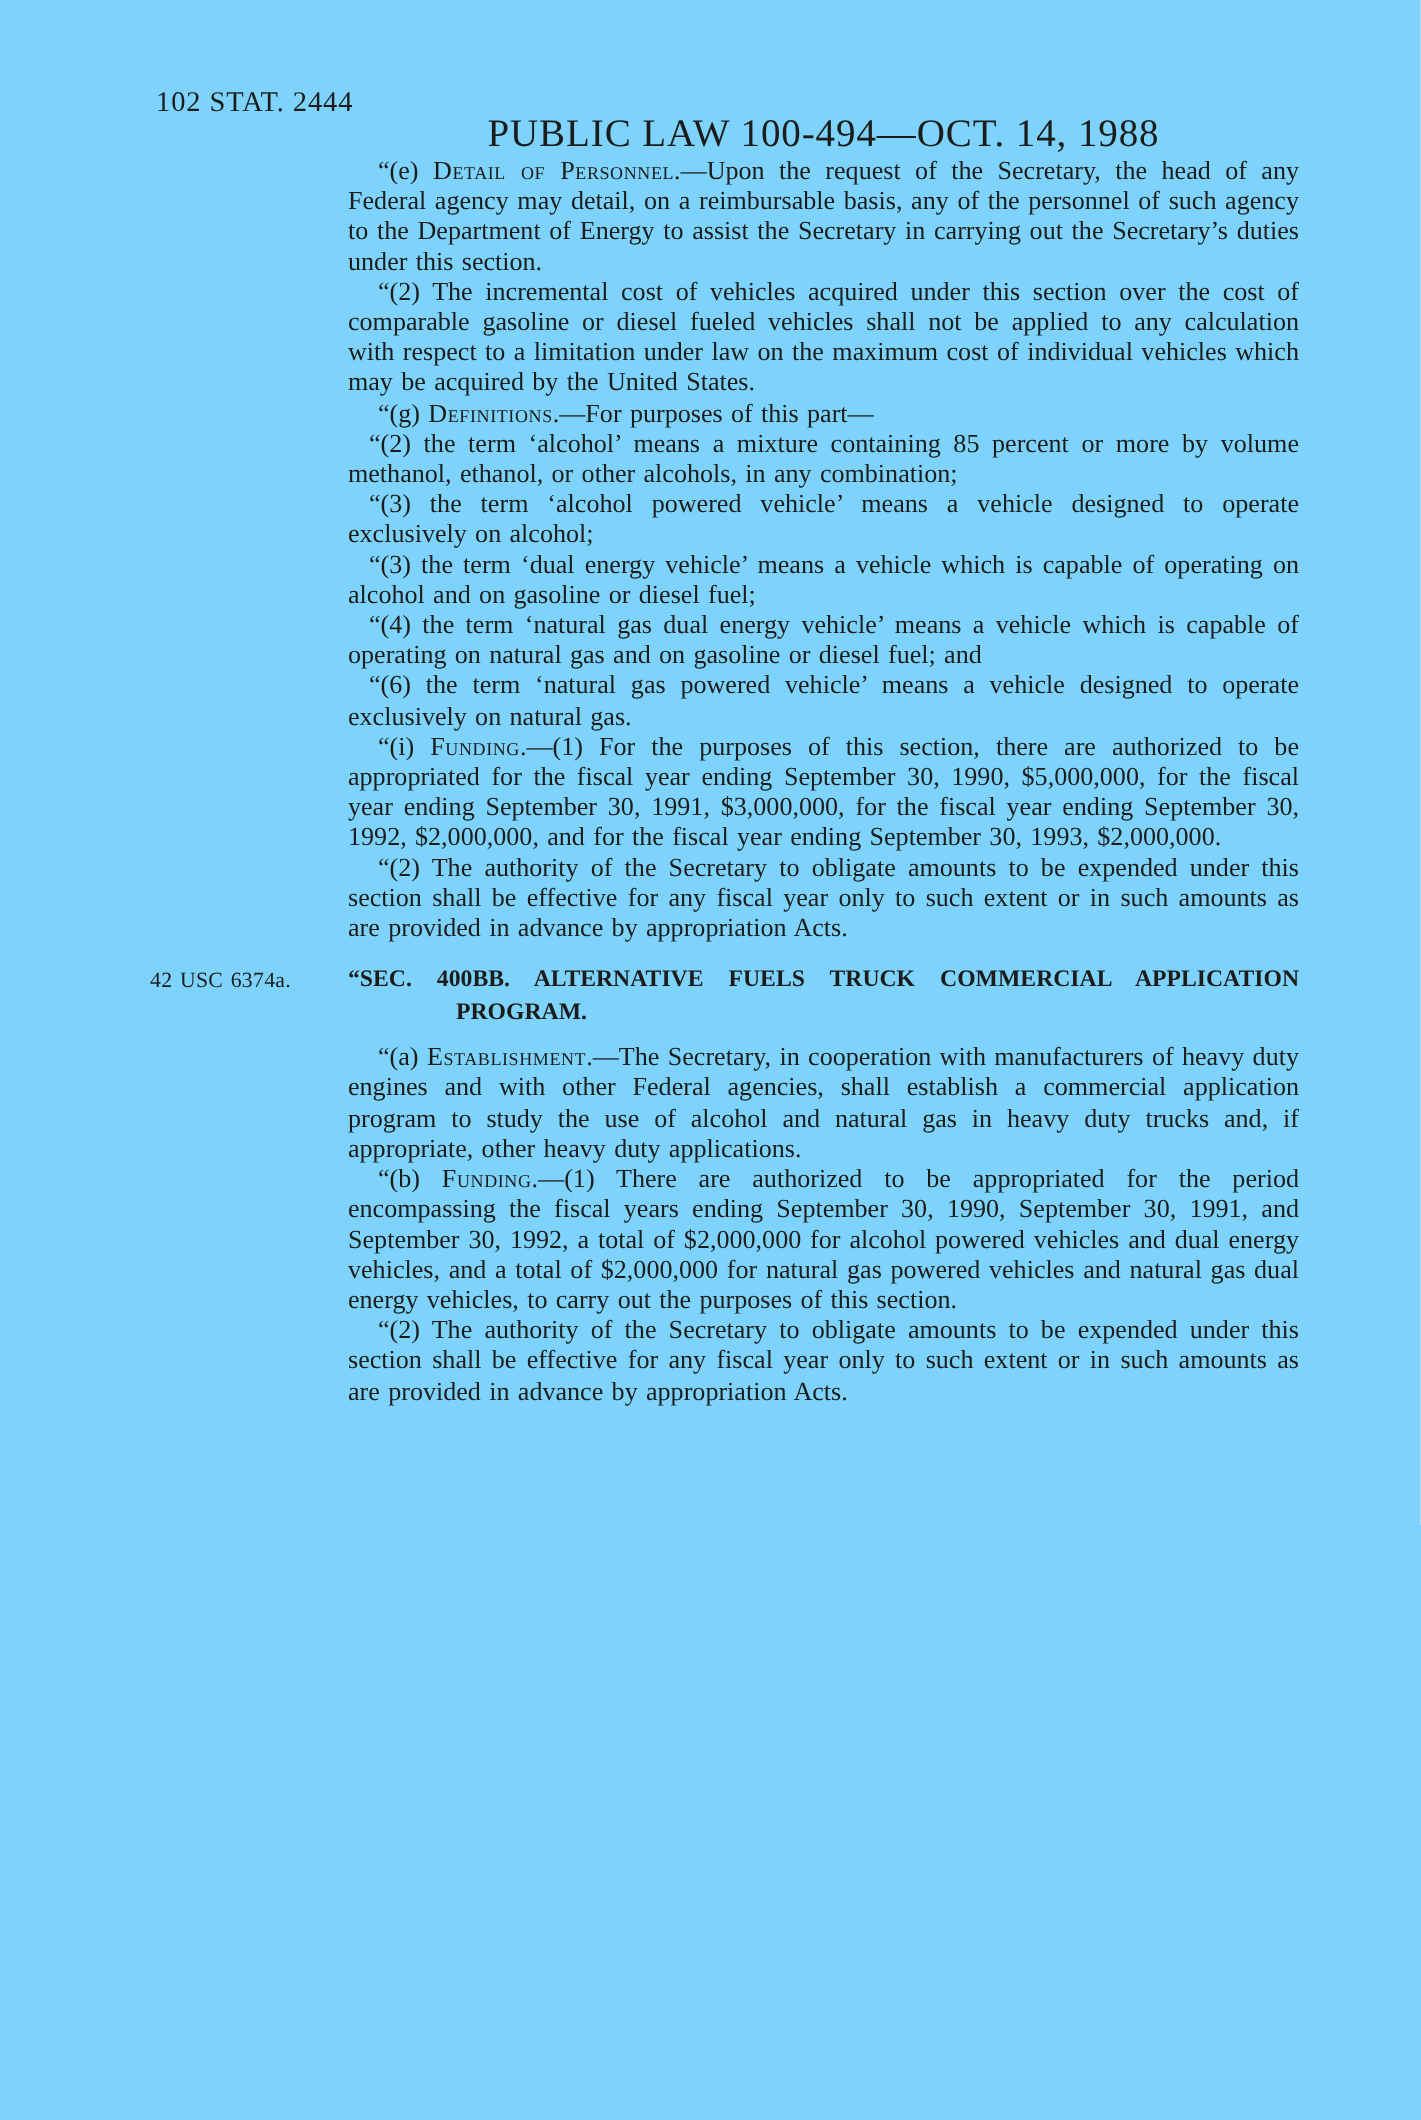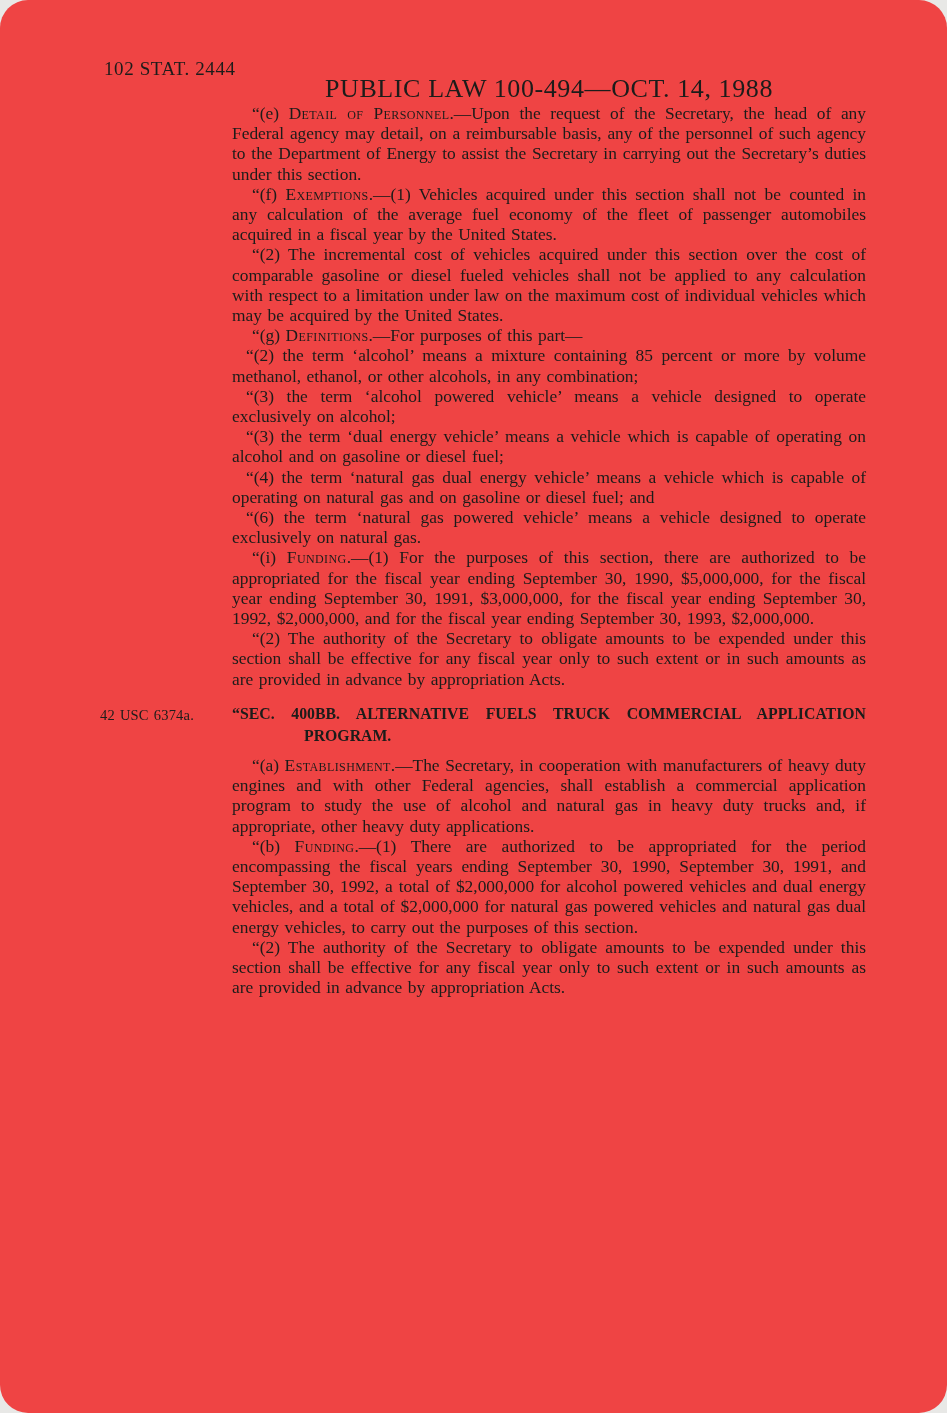--- a/index.html
+++ b/index.html
@@ -1,25 +1,24 @@
 <!DOCTYPE html>
 <html><head>
 <meta charset="utf-8">
 <style>
   * { margin: 0; padding: 0; box-sizing: border-box; }
   html, body { background: #e8e8e6; }
   .page {
     position: relative;
     width: 947px;
     height: 1413px;
-    background: #ef4444;
+    background: #7dd3fc;
     overflow: hidden;
     font-family: "Liberation Serif", "DejaVu Serif", serif;
     color: #1c1c1a;
-    border-radius: 28px;
   }
   .stat-num {
     position: absolute;
     left: 104px;
     top: 58px;
     font-size: 19px;
     letter-spacing: 0.6px;
     white-space: nowrap;
   }
   .law-title {
@@ -88,21 +87,20 @@
 
 <div class="page">
 
   <span class="stat-num">102 STAT. 2444</span>
   <div class="law-title">PUBLIC LAW 100-494—OCT. 14, 1988</div>
 
   <div class="column">
 
     <p class="p-main"><span>“(e) </span><span class="sc">Detail of Personnel</span><span>.—Upon the request of the Secretary, the head of any Federal agency may detail, on a reimbursable basis, any of the personnel of such agency to the Department of Energy to assist the Secretary in carrying out the Secretary’s duties under this section.</span></p>
 
-    <p class="p-main"><span>“(f) </span><span class="sc">Exemptions</span><span>.—(1) Vehicles acquired under this section shall not be counted in any calculation of the average fuel economy of the fleet of passenger automobiles acquired in a fiscal year by the United States.</span></p>
 
     <p class="p-main"><span>“(2) The incremental cost of vehicles acquired under this section over the cost of comparable gasoline or diesel fueled vehicles shall not be applied to any calculation with respect to a limitation under law on the maximum cost of individual vehicles which may be acquired by the United States.</span></p>
 
     <p class="p-main"><span>“(g) </span><span class="sc">Definitions</span><span>.—For purposes of this part—</span></p>
 
 
     <p class="p-sub"><span>“(2) the term ‘alcohol’ means a mixture containing 85 percent or more by volume methanol, ethanol, or other alcohols, in any combination;</span></p>
 
     <p class="p-sub"><span>“(3) the term ‘alcohol powered vehicle’ means a vehicle designed to operate exclusively on alcohol;</span></p>
 

